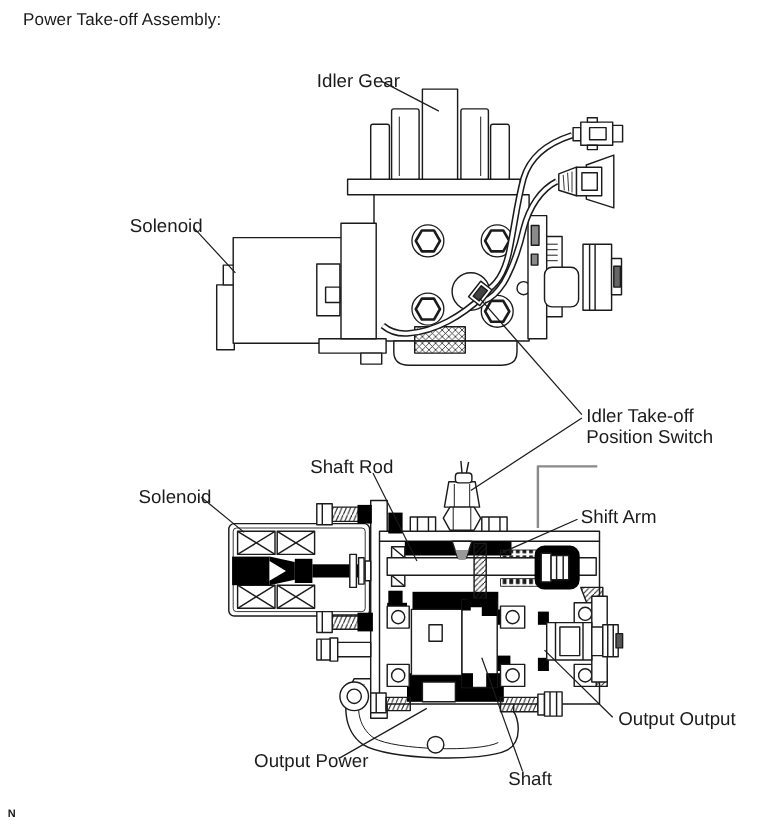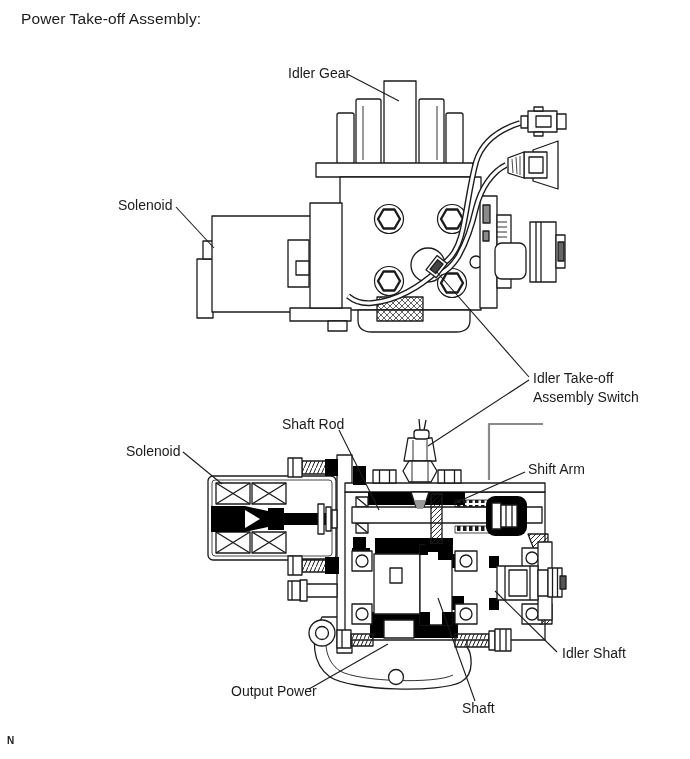--- a/index.html
+++ b/index.html
@@ -1,21 +1,21 @@
 <!DOCTYPE html>
 <html><head>
 <meta charset="utf-8">
 <style>
   html,body{margin:0;padding:0;background:#fff;}
   .stage{
     position:relative;width:690px;height:759px;background:#ffffff;
     font-family:"Liberation Sans",sans-serif;color:#1b1b1b;overflow:hidden;
   }
   .title{position:absolute;left:21px;top:10px;font-size:15.5px;letter-spacing:.1px;}
-  .callout{position:absolute;font-size:14px;line-height:19px;white-space:nowrap;}
+  .callout{position:absolute;font-size:17px;line-height:19px;white-space:nowrap;}
   .footnote{position:absolute;left:7px;top:735px;font-size:10px;font-weight:bold;}
   svg.fig{position:absolute;left:0;top:0;display:block;}
 </style>
 </head>
 <body>
 
 <div class="stage">
 
   <div class="title">Power Take-off Assembly:</div>
 
@@ -291,23 +291,23 @@
       <line x1="557" y1="652" x2="495" y2="591"></line>
       <line x1="309" y1="689" x2="388" y2="644"></line>
       <line x1="475" y1="701" x2="438" y2="598"></line>
     </g>
   </svg>
 
   <div class="callout" style="left:288px;top:64px">Idler Gear</div>
   <div class="callout" style="left:118px;top:196px">Solenoid</div>
   <div class="callout" style="left:533px;top:369px">
     <span style="display:block">Idler Take-off</span>
-    <span style="display:block">Assembly Switch</span>
+    <span style="display:block">Position Switch</span>
   </div>
   <div class="callout" style="left:282px;top:415px">Shaft Rod</div>
   <div class="callout" style="left:126px;top:442px">Solenoid</div>
   <div class="callout" style="left:528px;top:460px">Shift Arm</div>
-  <div class="callout" style="left:562px;top:644px">Idler Shaft</div>
+  <div class="callout" style="left:562px;top:644px">Output Output</div>
   <div class="callout" style="left:231px;top:682px">Output Power</div>
   <div class="callout" style="left:462px;top:699px">Shaft</div>
 
   <div class="footnote">N</div>
 </div>
 
 </body></html>

